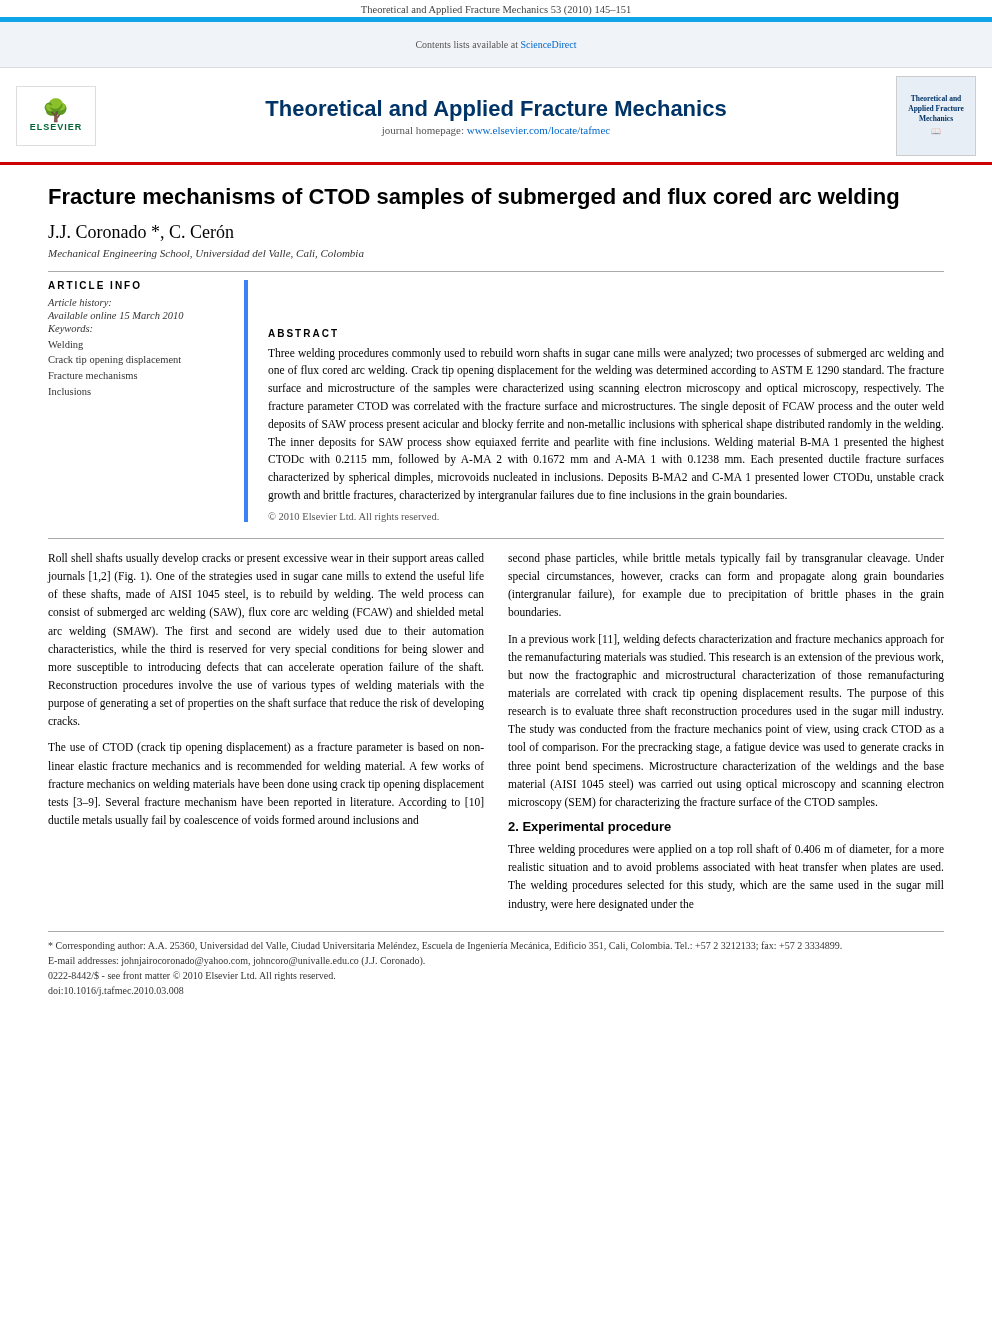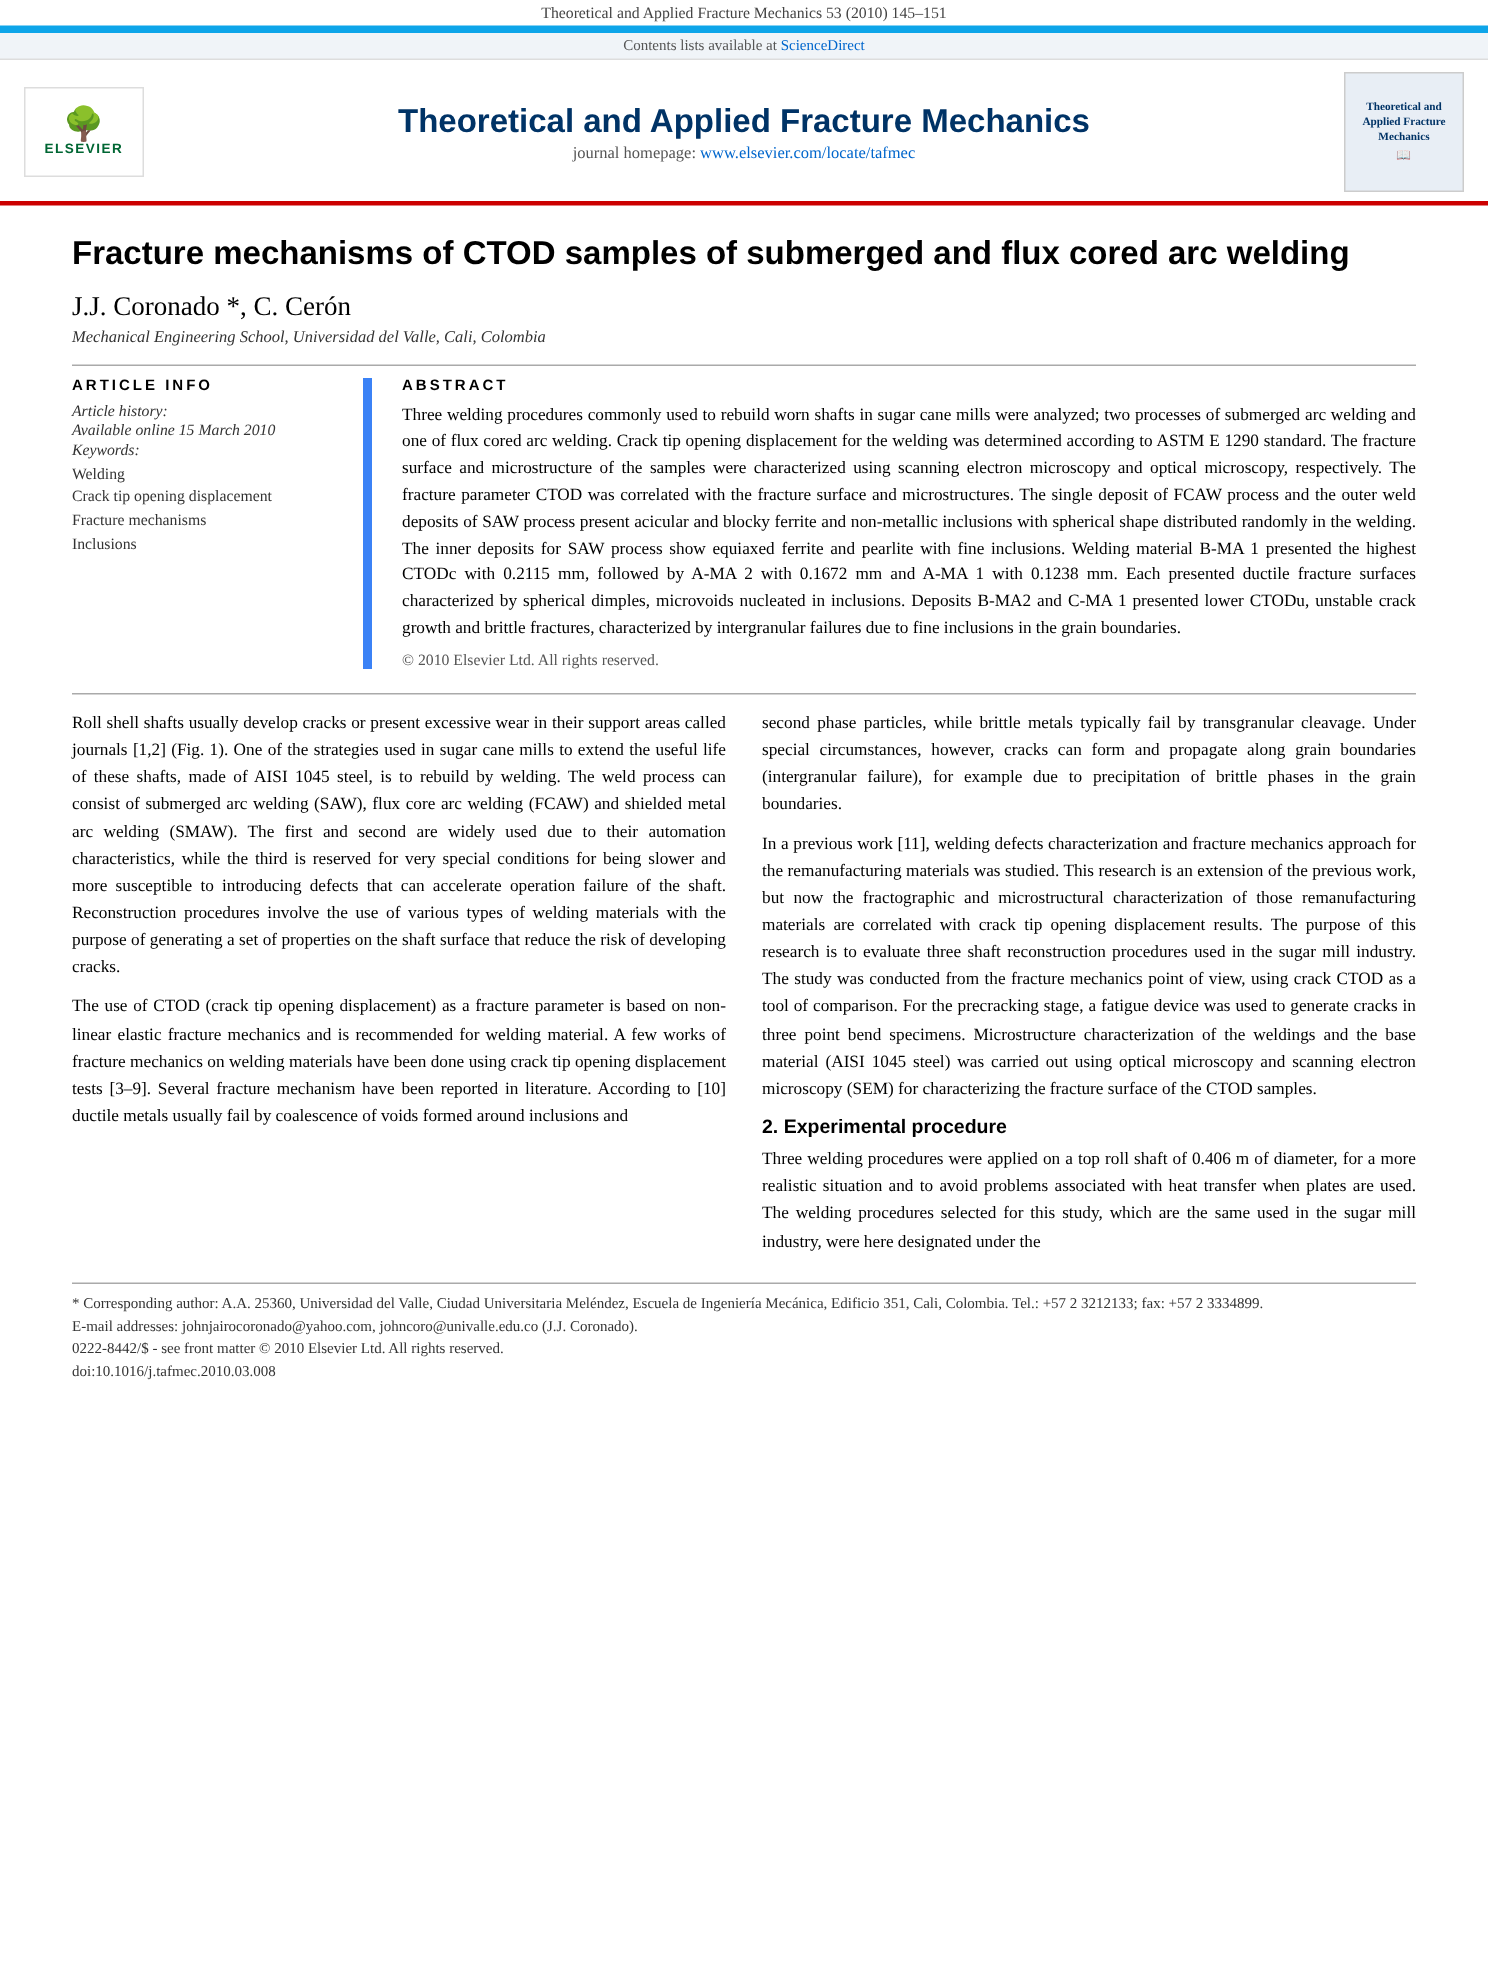--- a/index.html
+++ b/index.html
@@ -90,21 +90,21 @@
       font-size: 9px;
       font-weight: bold;
       color: #006633;
       letter-spacing: 1px;
     }
 
     
     .sciencedirect-bar {
       background: #f0f4f8;
       text-align: center;
-      padding: 3px;
+      padding: 17px;
       font-size: 10px;
       color: #555;
       border-bottom: 1px solid #ddd;
     }
     .sciencedirect-bar a { color: #0066cc; text-decoration: none; }
 
     
     .main-content {
       padding: 18px 48px 16px 48px;
     }
@@ -141,25 +141,26 @@
 
     
     .article-meta-row {
       display: flex;
       gap: 20px;
       margin-top: 8px;
     }
     .article-info-col {
       width: 200px;
       flex-shrink: 0;
-      border-right: 6px solid #3b82f6;
+      border-right: 4px solid #3b82f6;
       padding-right: 31px;
     }
     .abstract-col {
       flex: 1;
+      margin-top: 48px;
     }
 
     .section-label {
       font-size: 10px;
       font-weight: bold;
       letter-spacing: 2px;
       text-transform: uppercase;
       color: #000;
       margin-bottom: 6px;
       font-family: Arial, sans-serif;

